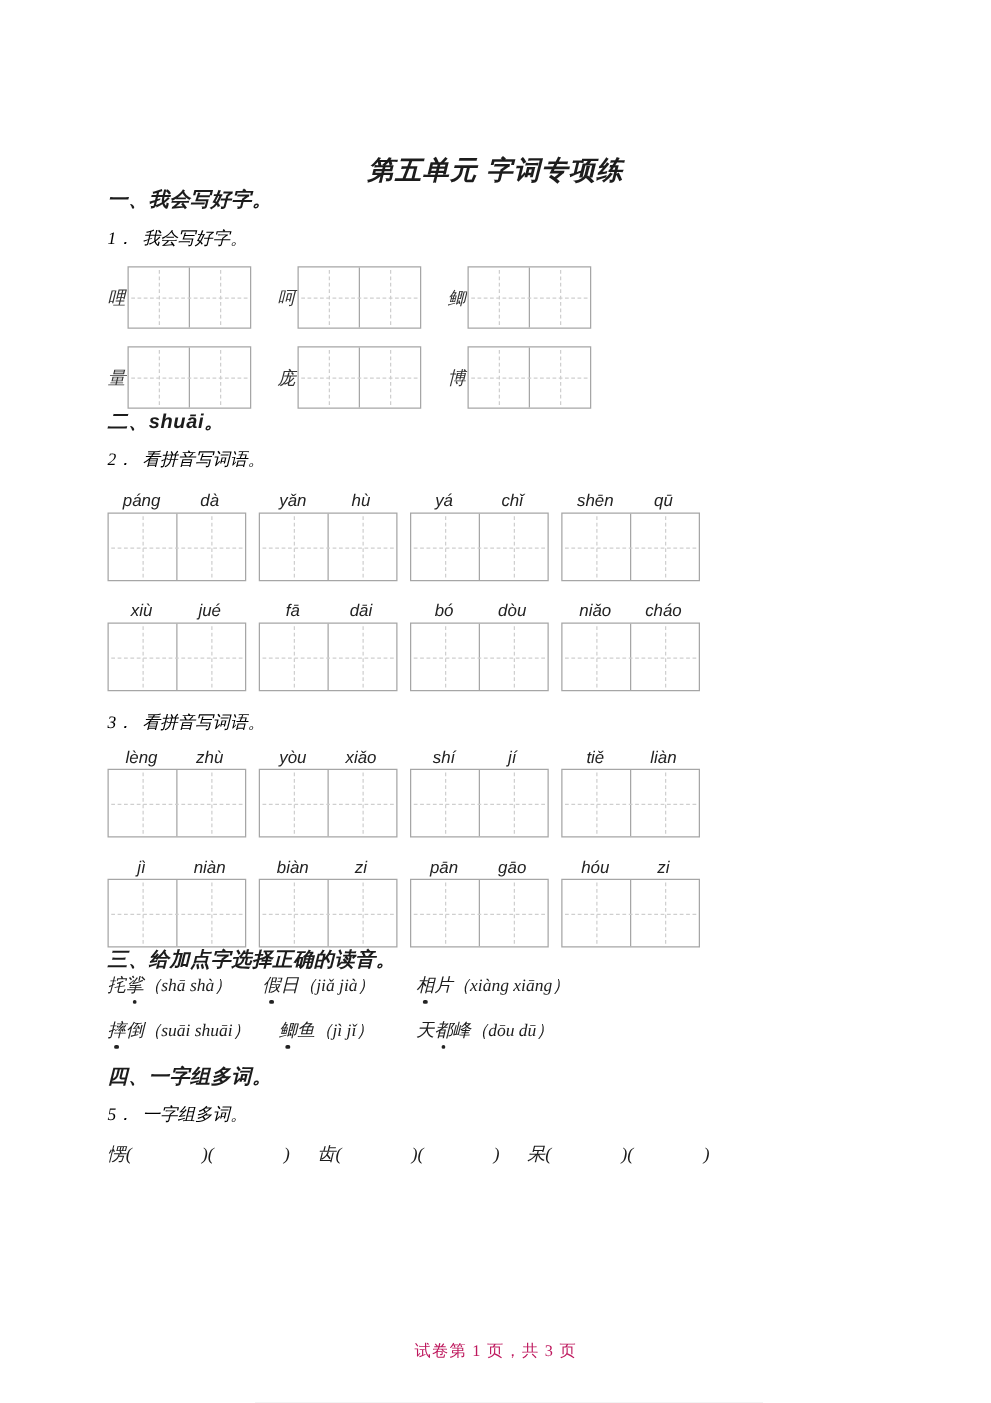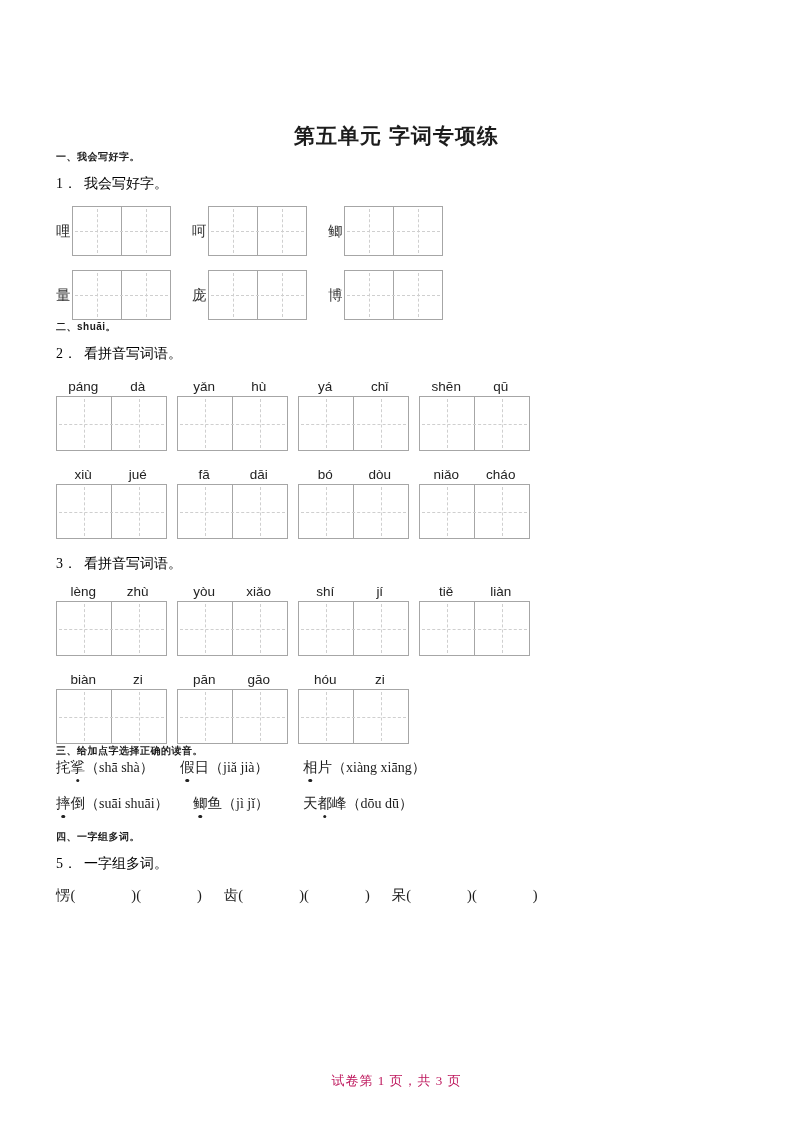--- a/index.html
+++ b/index.html
@@ -2,29 +2,29 @@
 <html><head>
 <meta charset="utf-8">
 <style>
   html,body{margin:0;padding:0;background:#e9e9e9;}
   .page{
     width:793px;height:1122px;background:#ffffff;margin:0 auto;
     position:relative;color:#1c1c1c;
     font-family:"Liberation Serif","DejaVu Serif",serif;
     font-size:14px;overflow:hidden;box-sizing:border-box;
   }
-  .content{padding:0 56px;}
+  .content{padding:0 86px;font-style:italic;}
   .doc-title{
     margin:0;padding-top:122px;text-align:center;
     font-family:"Liberation Sans","DejaVu Sans",sans-serif;
     font-size:21px;font-weight:bold;letter-spacing:1px;
   }
   h2.sec{
     margin:0;font-family:"Liberation Sans","DejaVu Sans",sans-serif;
-    font-size:10px;font-weight:bold;letter-spacing:.5px;
+    font-size:16px;font-weight:bold;letter-spacing:.5px;
   }
   .item-line{margin:0;font-size:14px;color:#000000;}
   .item-line .no{margin-right:7px;}
   
   .wgrid{position:relative;display:flex;background:#fff;border:1px solid #a6a6a6;box-sizing:border-box;}
   .wgrid .cell{position:relative;flex:1;}
   .wgrid .cell + .cell{border-left:1px solid #a6a6a6;}
   .wgrid .cell::before{
     content:"";position:absolute;left:50%;top:2px;bottom:2px;
     border-left:1px dashed #cfcfcf;
@@ -286,20 +286,31 @@
             <div class="cell"></div>
             <div class="cell"></div>
             <div class="hmid"></div>
           </div>
       </div>
     </div>
 
     <div class="pin-row mt-pin">
       <div class="pgroup">
         <div class="plabels">
+            <span>jì</span>
+            <span>niàn</span>
+          </div>
+        <div class="wgrid g2">
+            <div class="cell"></div>
+            <div class="cell"></div>
+            <div class="hmid"></div>
+          </div>
+      </div>
+      <div class="pgroup">
+        <div class="plabels">
             <span>biàn</span>
             <span>zi</span>
           </div>
         <div class="wgrid g2">
             <div class="cell"></div>
             <div class="cell"></div>
             <div class="hmid"></div>
           </div>
       </div>
       <div class="pgroup">

